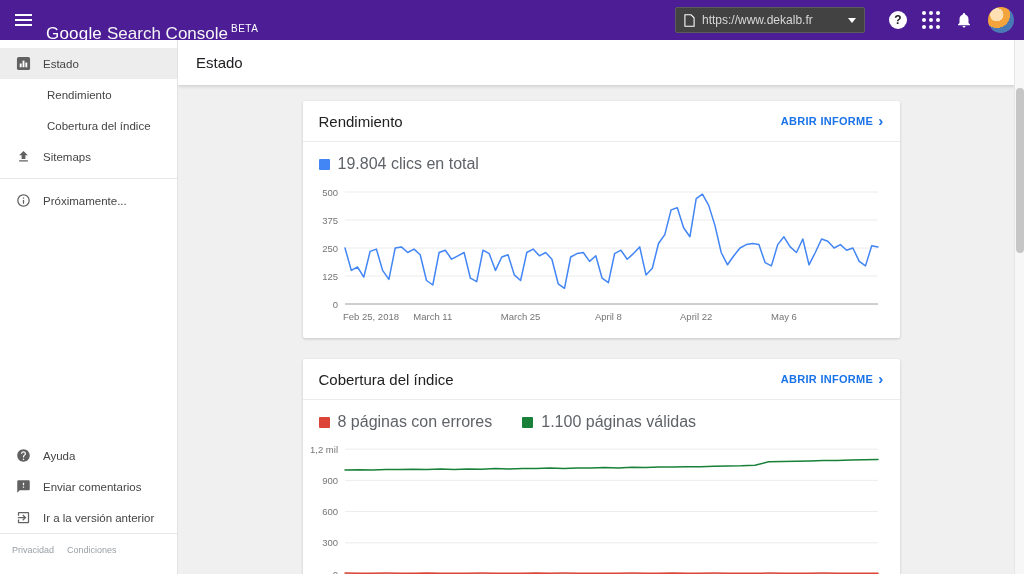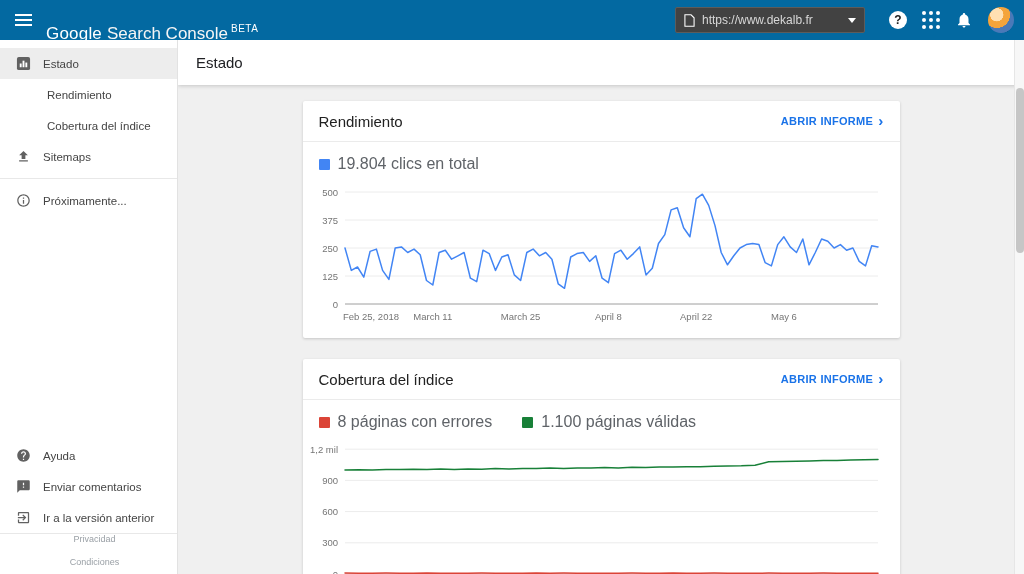--- a/index.html
+++ b/index.html
@@ -1,20 +1,20 @@
 <!DOCTYPE html>
 <html><head>
 <meta charset="utf-8">
 <style>
   * { margin:0; padding:0; box-sizing:border-box; }
   html,body { width:1024px; height:574px; overflow:hidden; background:#f0f0f0;
     font-family:"Liberation Sans","DejaVu Sans",sans-serif; }
 
   
-  .topbar { position:absolute; top:0; left:0; width:1024px; height:40px; background:#0369a1;
+  .topbar { position:absolute; top:0; left:0; width:1024px; height:40px; background:#4c1d95;
     display:flex; align-items:center; z-index:20; padding-right:10px; }
   .menu-btn { width:46px; height:40px; display:flex; flex-direction:column; align-items:center;
     justify-content:center; gap:3px; cursor:pointer; }
   .menu-btn span { display:block; width:17px; height:2px; background:#fff; }
   .logo { display:flex; align-items:baseline; color:#fff; font-size:17px; white-space:nowrap; }
   .logo .g { margin-right:5px; letter-spacing:.2px; }
   .logo .p { font-weight:400; color:#f5f5f5;margin-top:27px; }
   .logo .beta { font-size:10px; color:#fff; margin-left:3px; transform:translateY(-7px); letter-spacing:.5px; }
   .prop-sel { margin-left:auto; width:190px; height:26px; background:#424242; border:1px solid #5c5c5c;
     border-radius:2px; display:flex; align-items:center; gap:7px; padding:0 8px; cursor:pointer; }
@@ -35,21 +35,21 @@
     border-right:1px solid #e2e2e2; z-index:10; }
   .side-top { padding-top:8px; }
   .side-item { height:31px; display:flex; align-items:center; gap:11px; padding-left:15px;
     font-size:11.5px; color:#444; cursor:pointer; white-space:nowrap; }
   .side-item.selected { background:#ededed; }
   .side-sub { padding-left:47px; }
   .icn { width:17px; height:17px; display:flex; align-items:center; justify-content:center; flex:none; }
   .side-div { border-top:1px solid #e8e8e8; margin:6px 0; }
   .side-bottom { position:absolute; left:0; right:0; bottom:8px; }
   .side-footer { border-top:1px solid #e8e8e8; height:33px; display:flex; align-items:center;
-    gap:13px; padding-left:12px;flex-direction:column; }
+    gap:13px; padding-left:12px; }
   .side-footer a { font-size:9px; color:#9aa0a6; text-decoration:none; cursor:pointer; }
 
   
   .main { position:absolute; top:40px; left:178px; right:0; bottom:0; }
   .page-header { height:45px; background:#fff; display:flex; align-items:center; padding-left:18px;
     font-size:15px; color:#202124; box-shadow:0 1px 4px rgba(0,0,0,.18); position:relative; z-index:3; }
   .content { position:absolute; top:45px; left:0; right:0; bottom:0; overflow:hidden;
     display:flex; flex-direction:column; align-items:center; padding-top:16px; }
   .card { width:597px; background:#fff; border-radius:2px; box-shadow:0 1px 3px rgba(0,0,0,.18);
     margin-bottom:21px; flex:none; }

